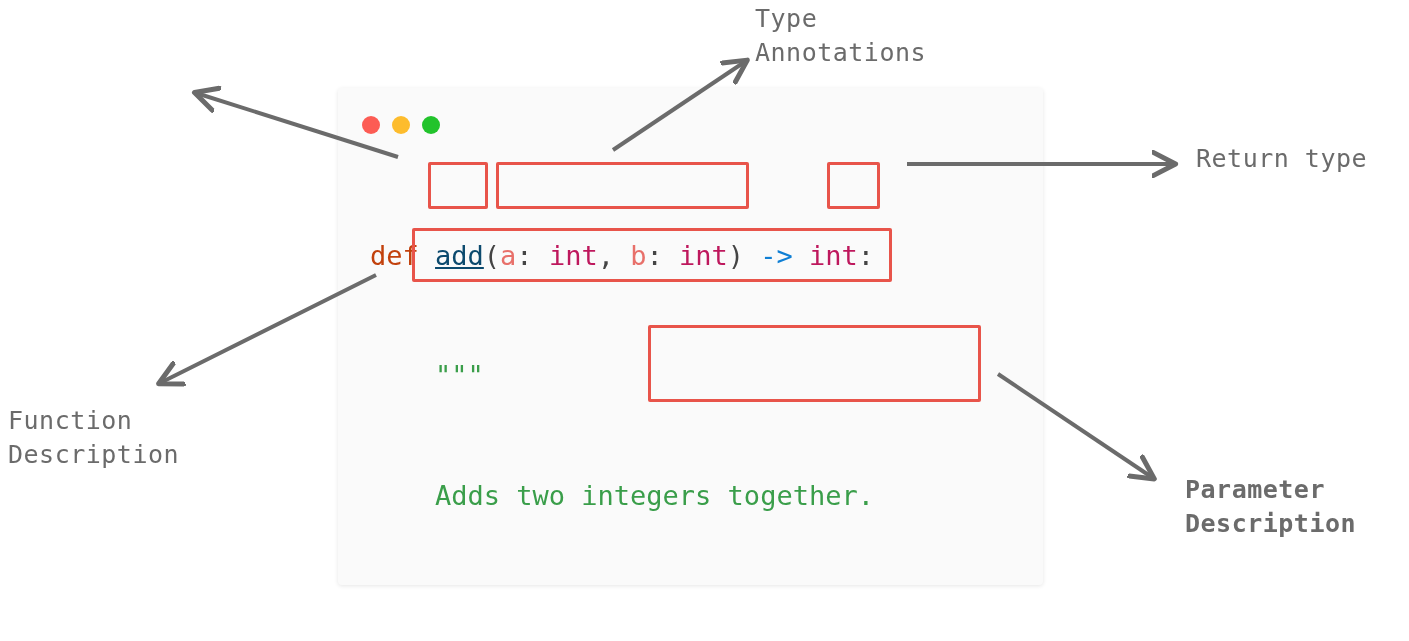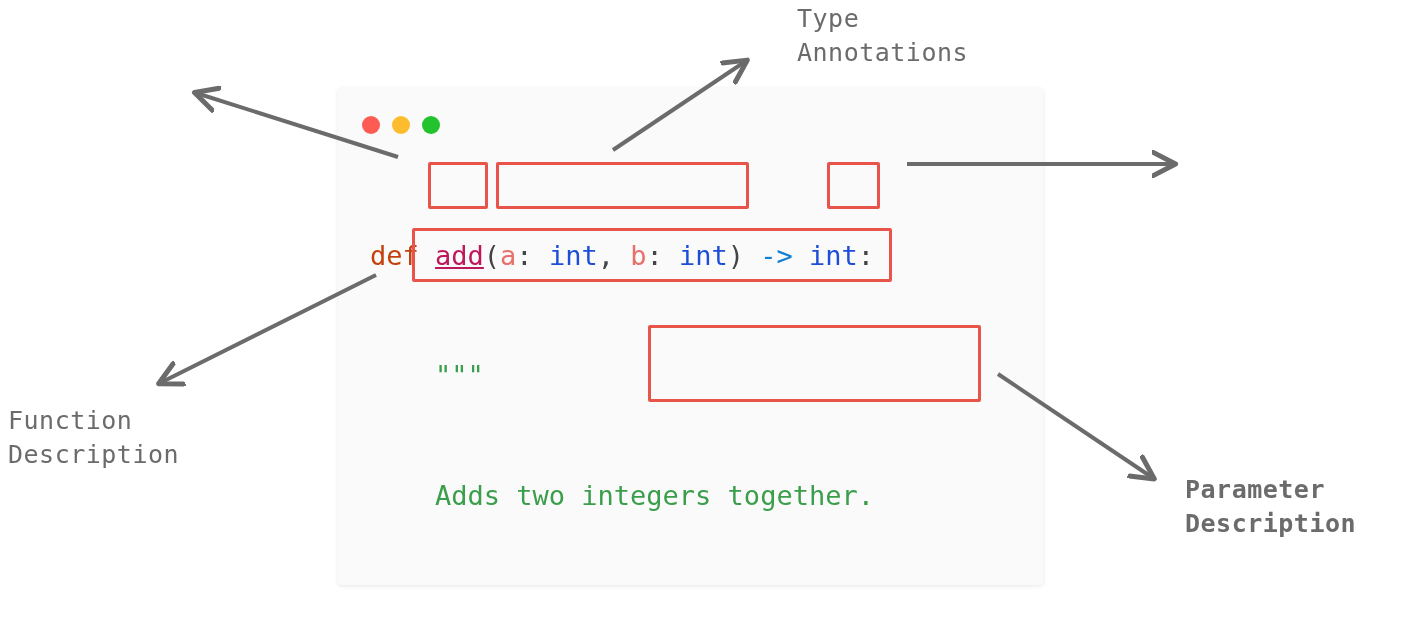--- a/index.html
+++ b/index.html
@@ -20,21 +20,21 @@
   .anno {
     position: absolute;
     color: #6b6b6b;
     font-family: "DejaVu Sans Mono", monospace;
     font-size: 25px;
     line-height: 34px;
     letter-spacing: 0.5px;
     white-space: pre;
   }
   #anno-function-name { left: 44px;  top: 38px; }
-  #anno-type-annotations { left: 755px; top: 2px; margin-left: 42px; }
+  #anno-type-annotations { left: 755px; top: 2px; }
   #anno-return-type { left: 1196px; top: 142px; }
   #anno-function-description { left: 8px; top: 404px; }
   #anno-parameter-description { left: 1185px; top: 473px; font-weight: bold; }
 
   
   #arrows {
     position: absolute;
     left: 0; top: 0;
     width: 1409px; height: 641px;
     pointer-events: none;
@@ -68,24 +68,24 @@
     left: 32px;
     top: 68px;
     font-family: "DejaVu Sans Mono", monospace;
     font-size: 27px;
     line-height: 40px;
     white-space: pre;
     color: #333333;
   }
   .ln { display: block; height: 40px; }
   .kw   { color: #c2410c; }
-  .fn   { color: #be185d; text-decoration: underline; }
+  .fn   { color: #0c4a6e; text-decoration: underline; }
   .punct{ color: #444444; }
   .param{ color: #e8706a; }
-  .type { color: #1d4ed8; text-align: center; }
+  .type { color: #be185d; text-align: center; }
   .op   { color: #0f7fd4; }
   .str  { color: #3a9e4a; }
 
   
   .hl {
     position: absolute;
     border: 3px solid #e8544a;
     border-radius: 2px;
     box-sizing: border-box;
     background: transparent;
@@ -98,20 +98,21 @@
 </style>
 </head>
 <body>
 
 <div id="stage">
 
 
   <div class="anno" id="anno-type-annotations">Type
 Annotations</div>
 
+  <div class="anno" id="anno-return-type">Return type</div>
 
   <div class="anno" id="anno-function-description">Function
 Description</div>
 
   <div class="anno" id="anno-parameter-description">Parameter
 Description</div>
 
   <div id="code-window">
 
     <div id="traffic-lights">

